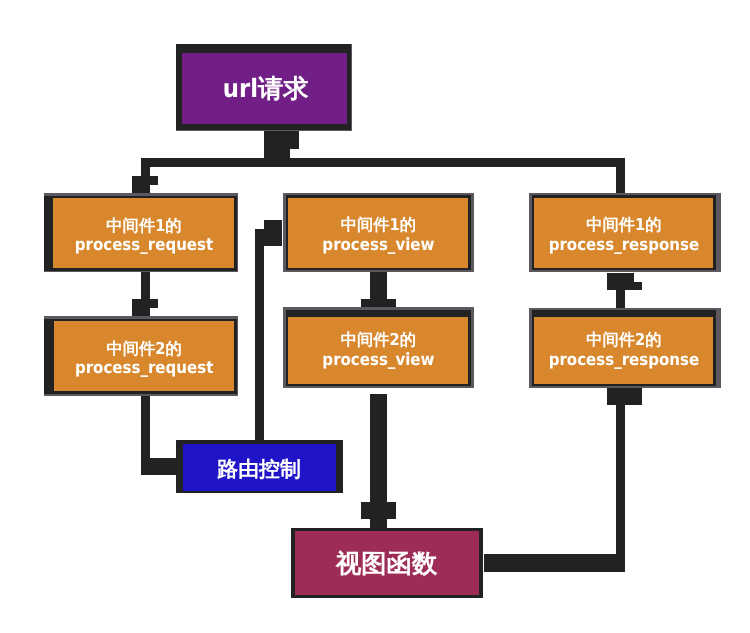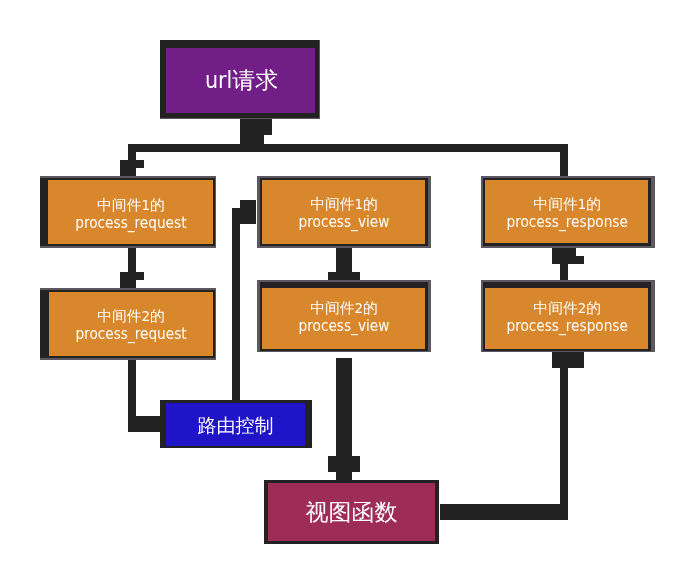--- a/index.html
+++ b/index.html
@@ -1,19 +1,19 @@
 <!DOCTYPE html>
 <html><head>
 <meta charset="utf-8">
 <title>Django middleware flow</title>
 <style>
   html,body{margin:0;padding:0;background:#ffffff;}
   body{width:682px;height:575px;overflow:hidden;
        font-family:"DejaVu Sans",sans-serif;}
-  #stage{position:relative;width:682px;height:575px;background:#ffffff;}
+  #stage{position:relative;width:682px;height:575px;background:#ffffff;font-weight:bold;}
   #chart{position:absolute;left:0;top:0;display:block;}
   text{font-family:"DejaVu Sans",sans-serif;font-stretch:condensed;text-anchor:middle;fill:#ffffff;}
 </style>
 </head>
 <body>
 
 <div id="stage">
   <svg id="chart" width="682" height="575" viewBox="0 0 682 575" shape-rendering="crispEdges">
     <rect x="0" y="0" width="682" height="575" fill="#ffffff"></rect>
     <g id="edge-layer">

